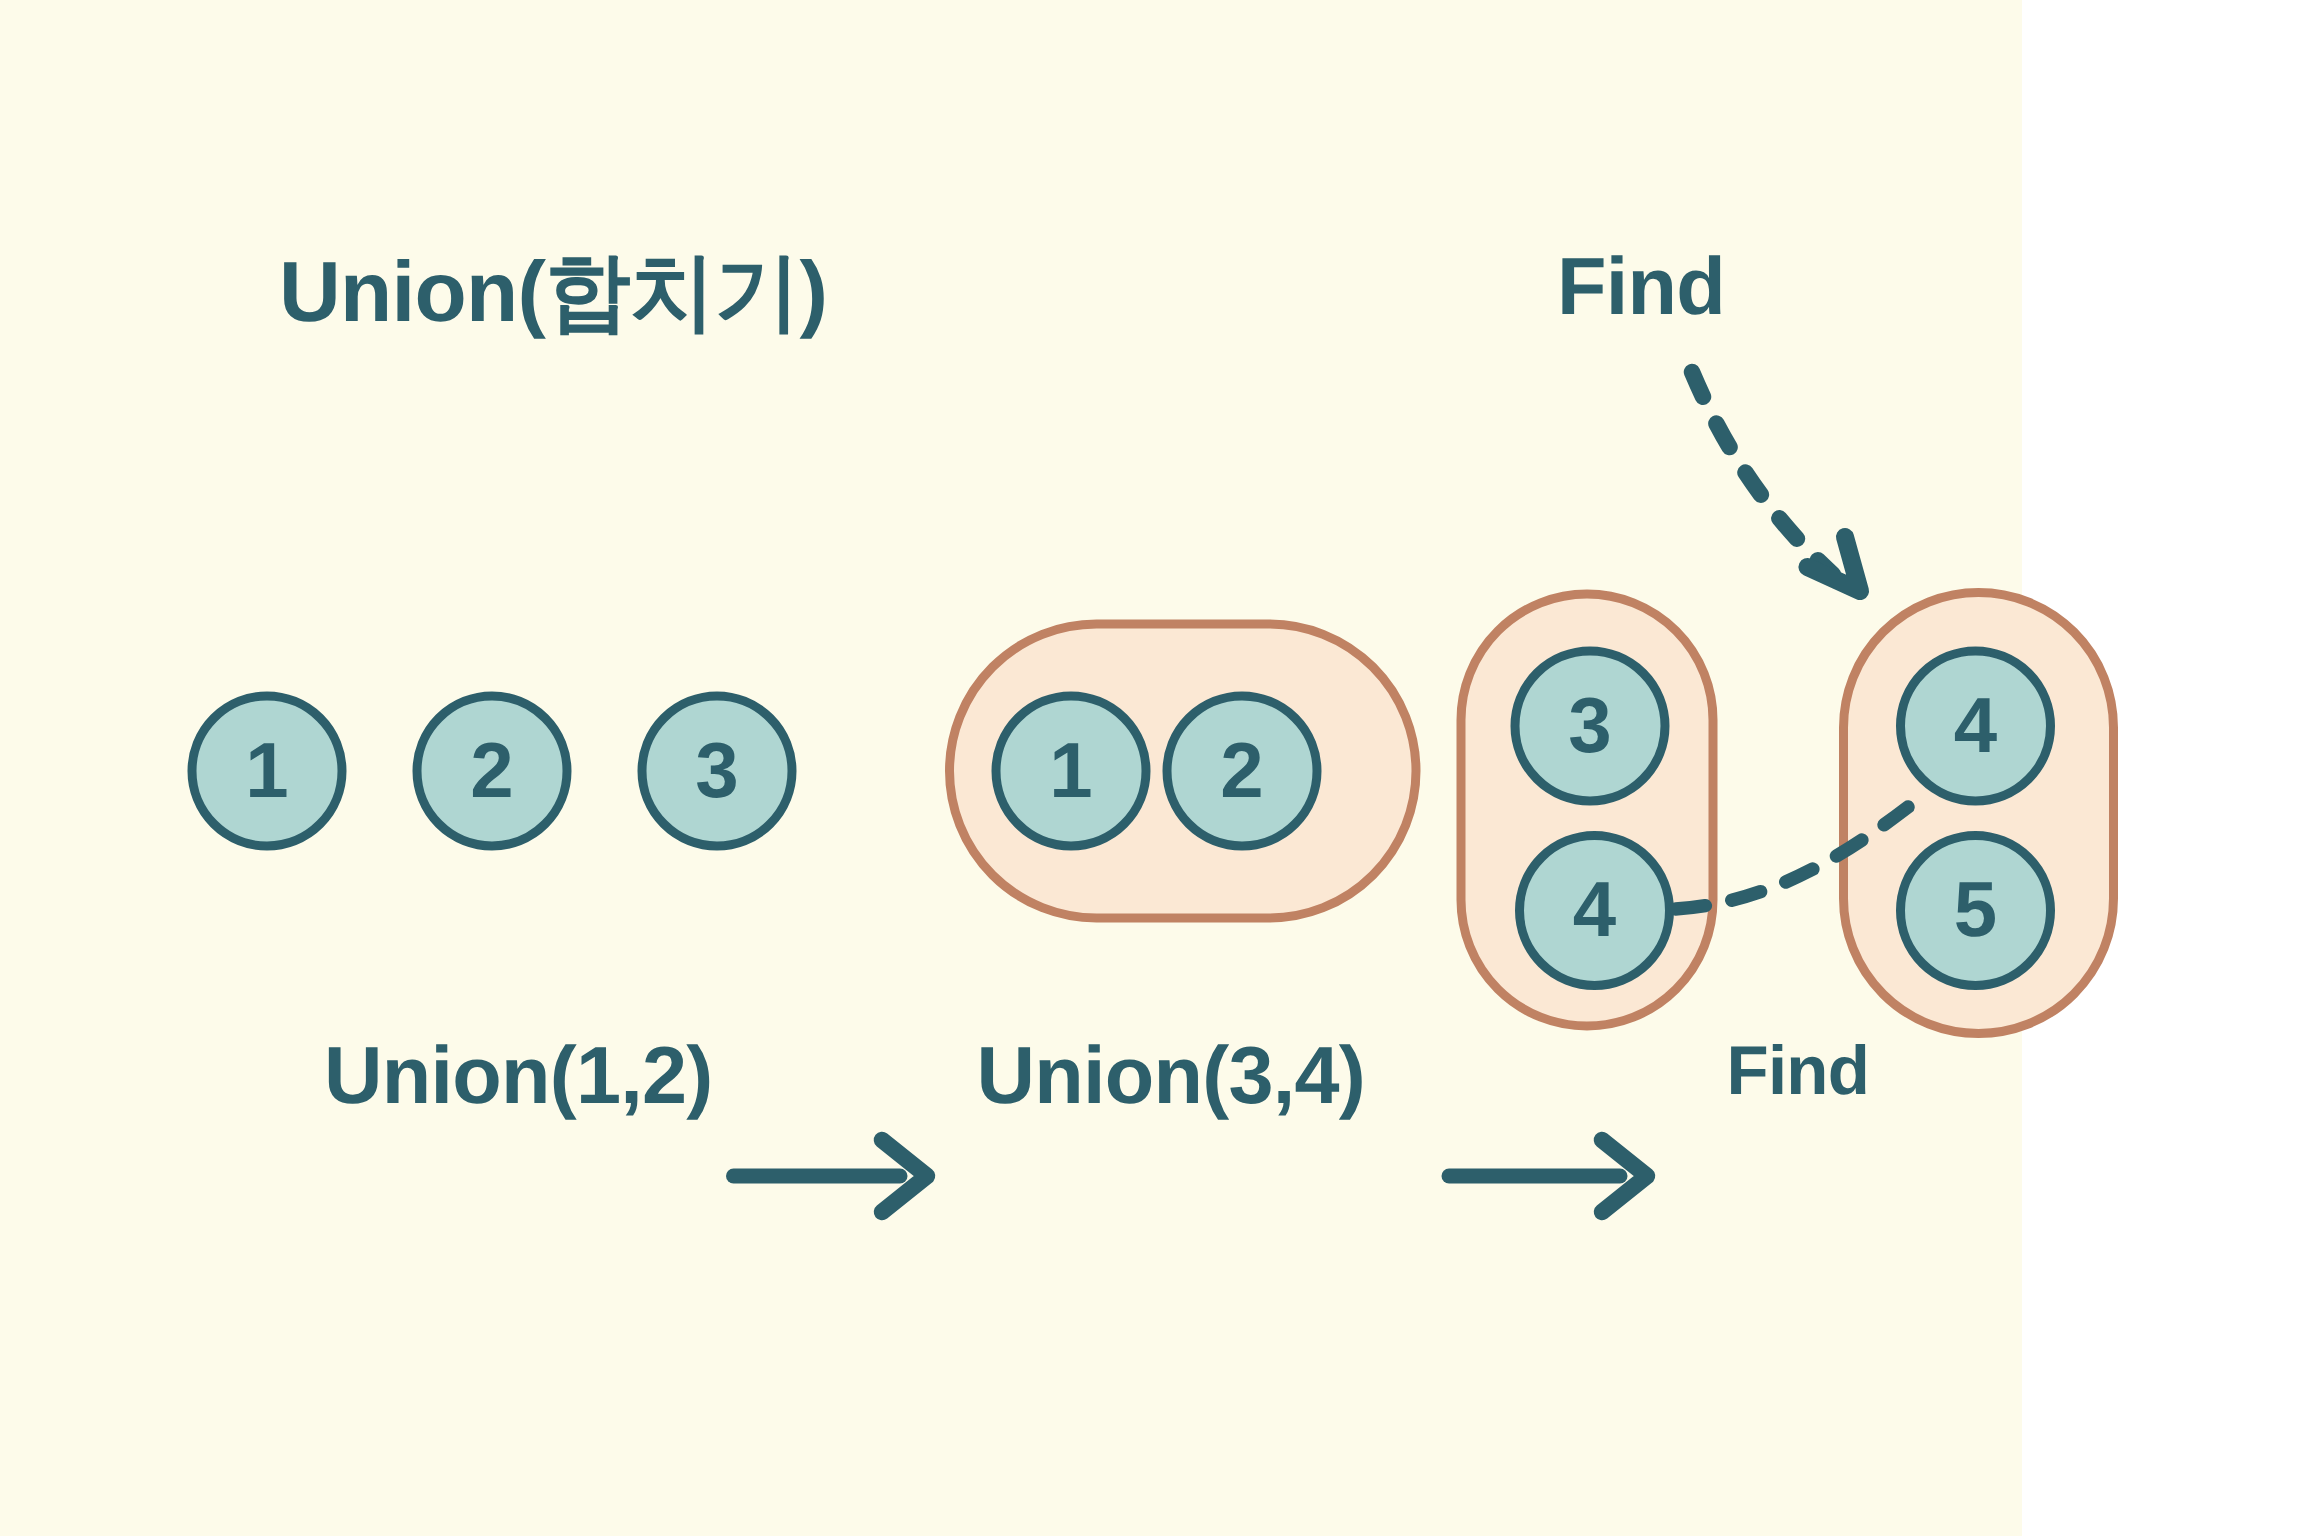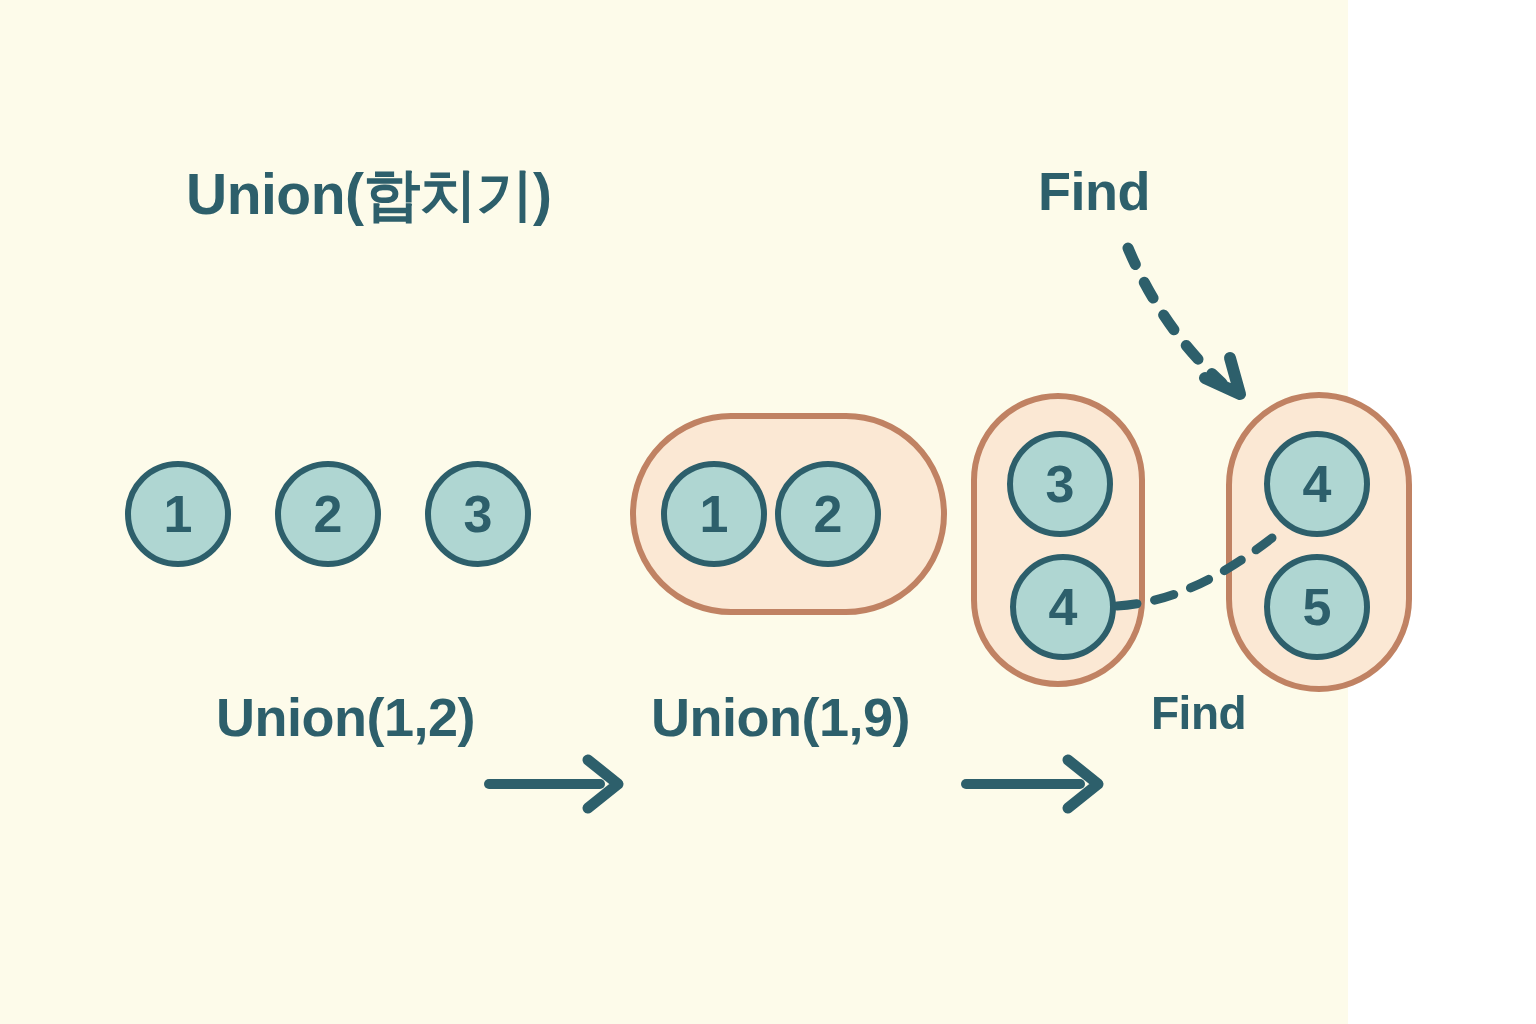--- a/index.html
+++ b/index.html
@@ -47,21 +47,21 @@
 <body>
 
 <div id="canvas">
 
   <div class="lbl title-lbl" style="left:186px; top:157px;">Union(합치기)</div>
 
   <div class="lbl find-top-lbl" style="left:1038px; top:160px;">Find</div>
 
   <div class="lbl step-lbl" style="left:216px; top:686px;">Union(1,2)</div>
 
-  <div class="lbl step-lbl" style="left:651px; top:686px;">Union(1,9)</div>
+  <div class="lbl step-lbl" style="left:651px; top:686px;">Union(3,4)</div>
 
   <div class="lbl find-bot-lbl" style="left:1151px; top:686px;">Find</div>
 
   <svg class="layer" viewBox="0 0 1536 1024" xmlns="http://www.w3.org/2000/svg">
 
     <g>
       <g>
         <circle cx="178" cy="514" r="50" fill="#AFD6D2" stroke="#2D5F6B" stroke-width="6"></circle>
         <text class="node-num" x="178" y="514" font-size="52" text-anchor="middle" dominant-baseline="central">1</text>
       </g>

